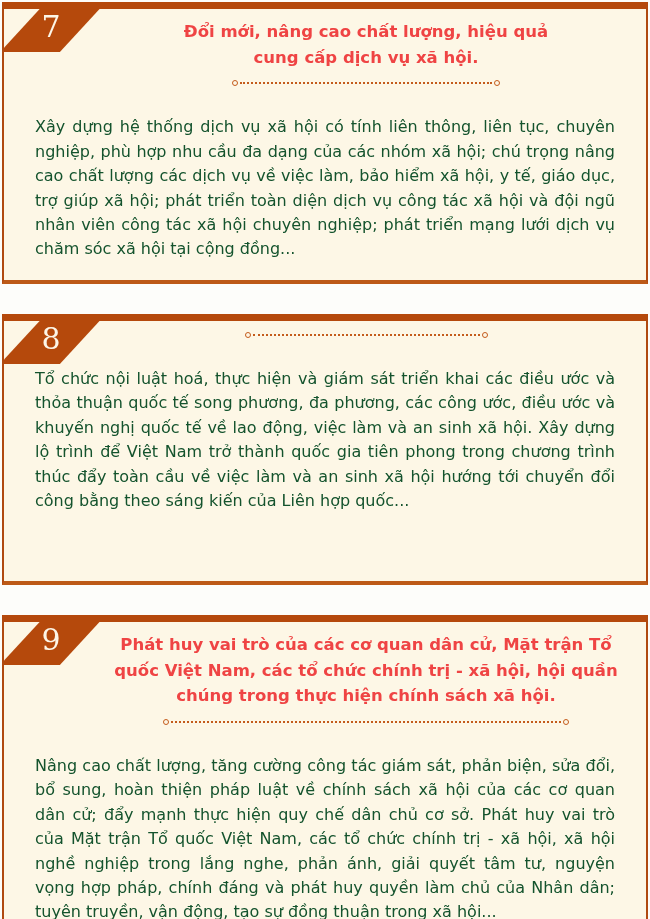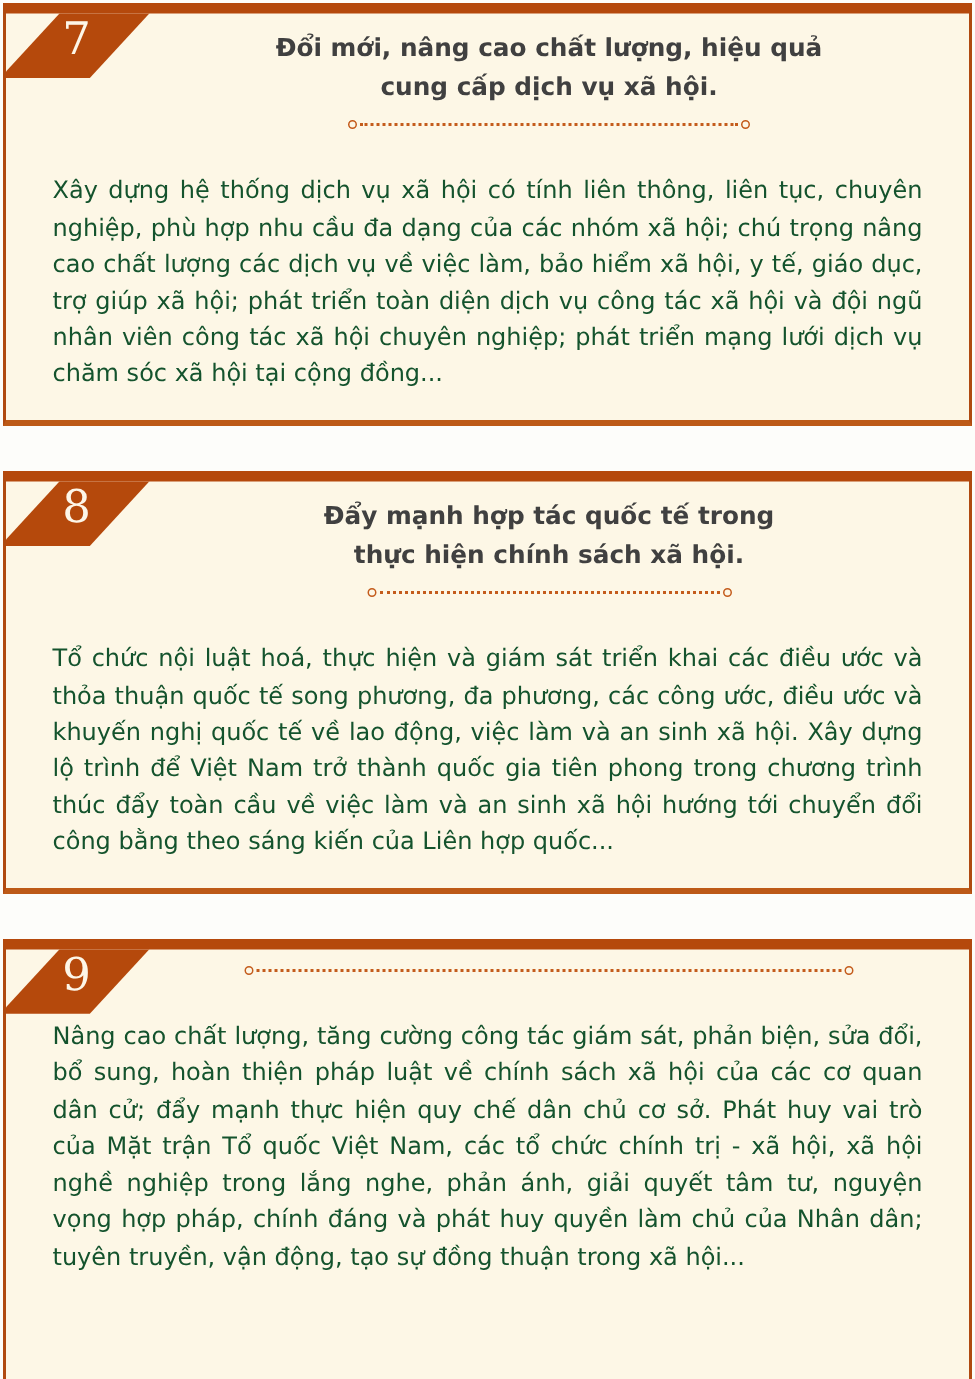--- a/index.html
+++ b/index.html
@@ -52,21 +52,21 @@
 
   .head{
     margin:10px 22px 0 104px;
     text-align:center;
   }
   .title{
     margin:0 auto;
     font-size:16.5px;
     font-weight:bold;
     line-height:1.55;
-    color:#404040;
+    color:#ef4444;
   }
   .card-1 .title{max-width:382px;}
   .card-2 .title{max-width:340px;}
   .card-3 .title{max-width:545px;}
 
   .sep{
     display:flex;
     align-items:center;
     margin:9px auto 0;
     height:8px;
@@ -115,35 +115,35 @@
       </div>
     </div>
     <p class="body-text">Xây dựng hệ thống dịch vụ xã hội có tính liên thông, liên tục, chuyên nghiệp, phù hợp nhu cầu đa dạng của các nhóm xã hội; chú trọng nâng cao chất lượng các dịch vụ về việc làm, bảo hiểm xã hội, y tế, giáo dục, trợ giúp xã hội; phát triển toàn diện dịch vụ công tác xã hội và đội ngũ nhân viên công tác xã hội chuyên nghiệp; phát triển mạng lưới dịch vụ chăm sóc xã hội tại cộng đồng...</p>
   </section>
 
   <section class="card card-2">
     <div class="badge">
       <span class="badge-num">8</span>
     </div>
     <div class="head">
-      <h2 class="title">Đẩy mạnh hợp tác quốc tế trong thực hiện chính sách xã hội.</h2>
       <div class="sep">
         <span class="ring"></span>
         <span class="dots"></span>
         <span class="ring"></span>
       </div>
     </div>
     <p class="body-text">Tổ chức nội luật hoá, thực hiện và giám sát triển khai các điều ước và thỏa thuận quốc tế song phương, đa phương, các công ước, điều ước và khuyến nghị quốc tế về lao động, việc làm và an sinh xã hội. Xây dựng lộ trình để Việt Nam trở thành quốc gia tiên phong trong chương trình thúc đẩy toàn cầu về việc làm và an sinh xã hội hướng tới chuyển đổi công bằng theo sáng kiến của Liên hợp quốc...</p>
   </section>
 
   <section class="card card-3">
     <div class="badge">
       <span class="badge-num">9</span>
     </div>
     <div class="head">
+      <h2 class="title">Phát huy vai trò của các cơ quan dân cử, Mặt trận Tổ quốc Việt Nam, các tổ chức chính trị - xã hội, hội quần chúng trong thực hiện chính sách xã hội.</h2>
       <div class="sep">
         <span class="ring"></span>
         <span class="dots"></span>
         <span class="ring"></span>
       </div>
     </div>
     <p class="body-text">Nâng cao chất lượng, tăng cường công tác giám sát, phản biện, sửa đổi, bổ sung, hoàn thiện pháp luật về chính sách xã hội của các cơ quan dân cử; đẩy mạnh thực hiện quy chế dân chủ cơ sở. Phát huy vai trò của Mặt trận Tổ quốc Việt Nam, các tổ chức chính trị - xã hội, xã hội nghề nghiệp trong lắng nghe, phản ánh, giải quyết tâm tư, nguyện vọng hợp pháp, chính đáng và phát huy quyền làm chủ của Nhân dân; tuyên truyền, vận động, tạo sự đồng thuận trong xã hội...</p>
   </section>
 
 </div>

